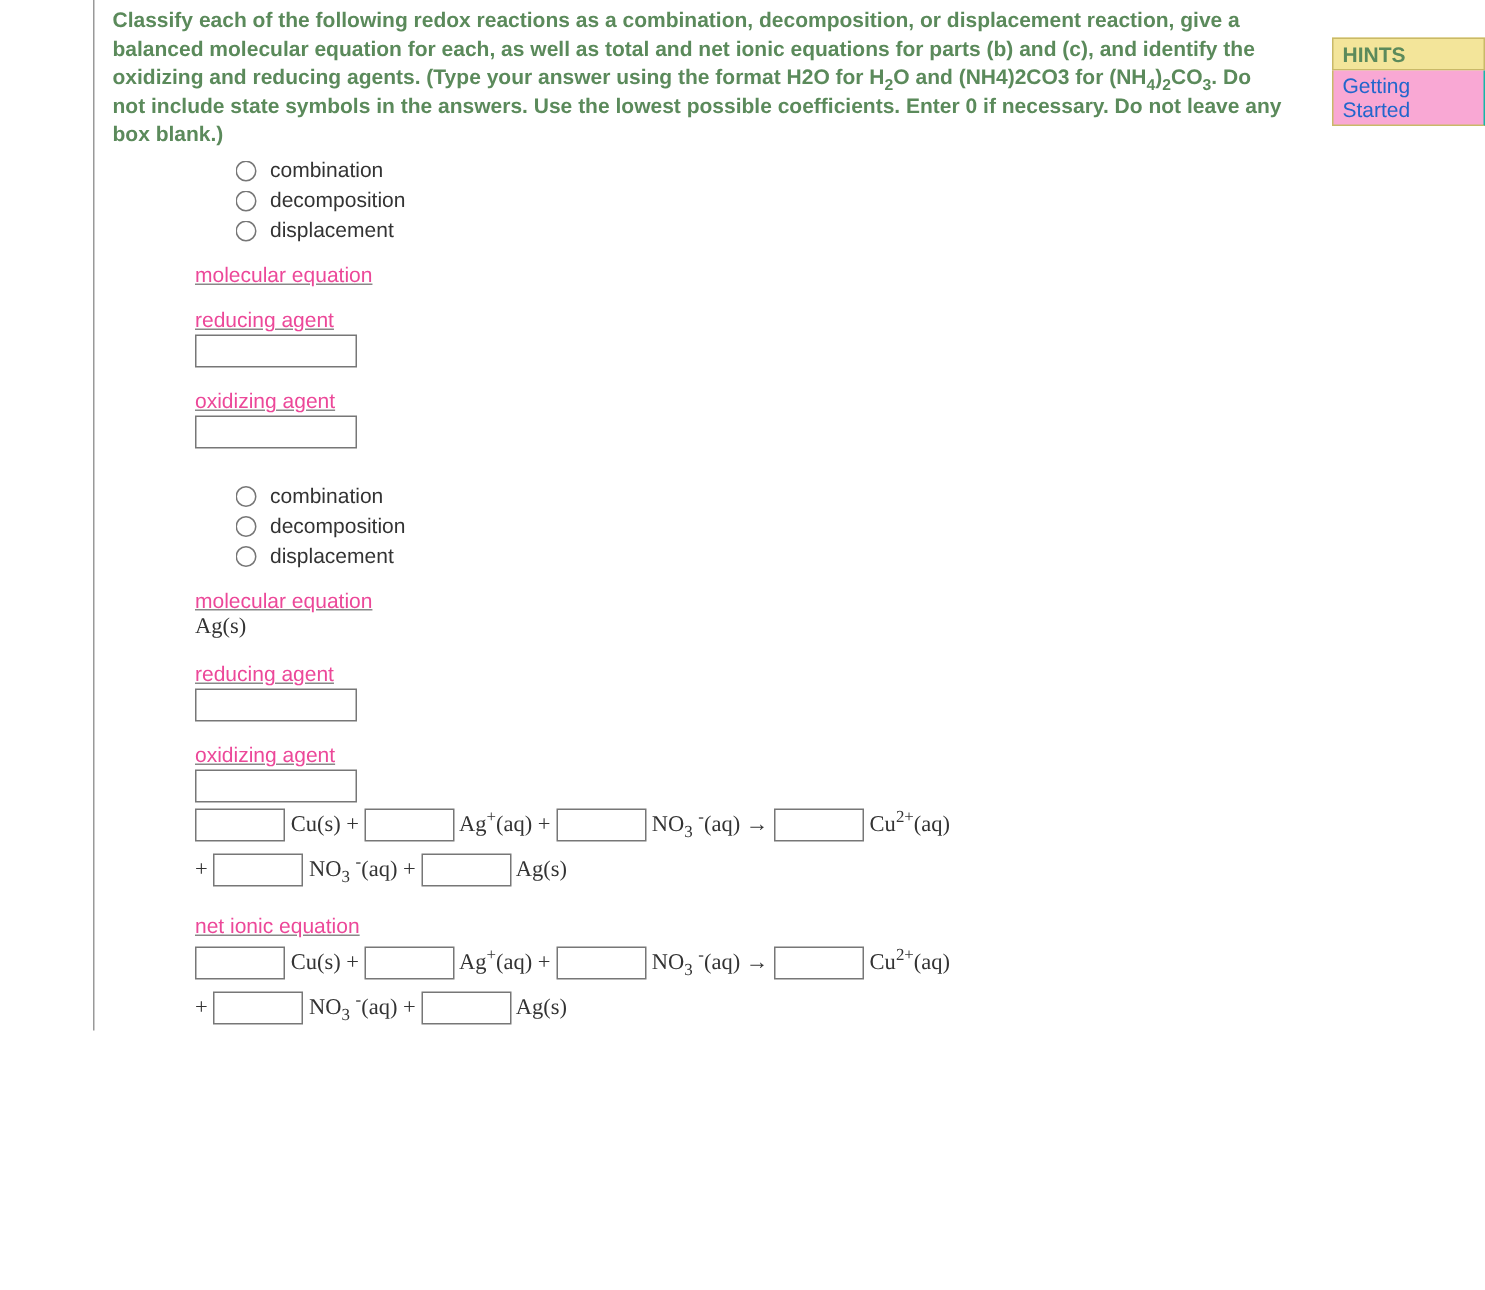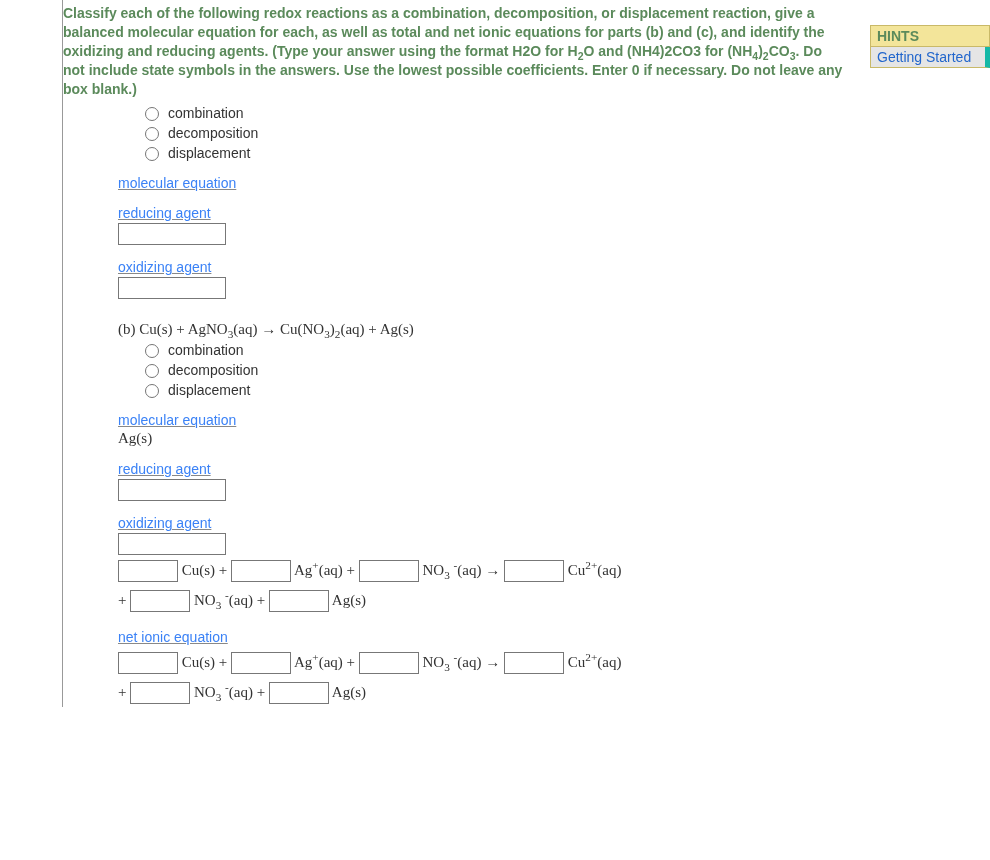--- a/index.html
+++ b/index.html
@@ -9,47 +9,48 @@
     font-size: 14px;
     color: #333;
     width: 990px;
     height: 860px;
     background: #fff;
     position: relative;
   }
   .content-border {
     border-left: 1px solid #999;
     margin-left: 62px;
+    padding-left: 12px;
     padding-top: 4px;
     width: 780px;
   }
   .instructions {
     color: #5b8a5b;
     font-weight: bold;
     line-height: 1.35;
   }
   .hints-box {
     position: absolute;
     right: 0;
     top: 25px;
-    width: 120px;
+    width: 102px;
   }
   .hints-header {
     background: #f3e59a;
     border: 1px solid #c9b968;
     color: #5b8a5b;
     font-weight: bold;
     padding: 2px 6px;
     font-size: 14px;
   }
   .hints-link {
     border-left: 1px solid #c9b968;
-    border-right: 5px solid #14b8a6;
+    border-right: 1px solid #14b8a6;
     border-bottom: 1px solid #c9b968;
-    background: #e5e5e5;
+    background: #f9a8d4;
     padding: 2px 6px;
     color: #2266cc;
     font-size: 14px;
   }
   .q-block {
     margin-left: 55px;
     margin-top: 6px;
     color: #333;
   }
   .part-label {
@@ -63,21 +64,21 @@
     align-items: center;
     gap: 6px;
   }
   .radio-row input[type="radio"] {
     width: 14px;
     height: 14px;
   }
   .sub-label {
     margin-top: 14px;
     margin-bottom: 2px;
-    color: #3b82f6;
+    color: #ec4899;
     text-decoration: underline;
     text-decoration-color: #888;
   }
   .eq-block {
     margin-left: 0;
   }
   input.coef {
     width: 54px;
     height: 18px;
     border: 1px solid #777;
@@ -139,21 +140,20 @@
     <div class="eq-block">
       <div class="sub-label">molecular equation</div>
       <div class="sub-label">reducing agent</div>
       <input class="agent" style="">
       <div class="sub-label">oxidizing agent</div>
       <input class="agent" style="">
     </div>
   </div>
 
   <div class="q-block" style="margin-top:22px">
-    <div class="part-label formula">(b) Cu(s) + AgNO<sub>3</sub>(aq) → Cu(NO<sub>3</sub>)<sub>2</sub>(aq) + Ag(s)</div>
     <div class="radio-row">
       <input type="radio" name="b" style="">
       <span>combination</span>
     </div>
     <div class="radio-row">
       <input type="radio" name="b" style="">
       <span>decomposition</span>
     </div>
     <div class="radio-row">
       <input type="radio" name="b" style="">

